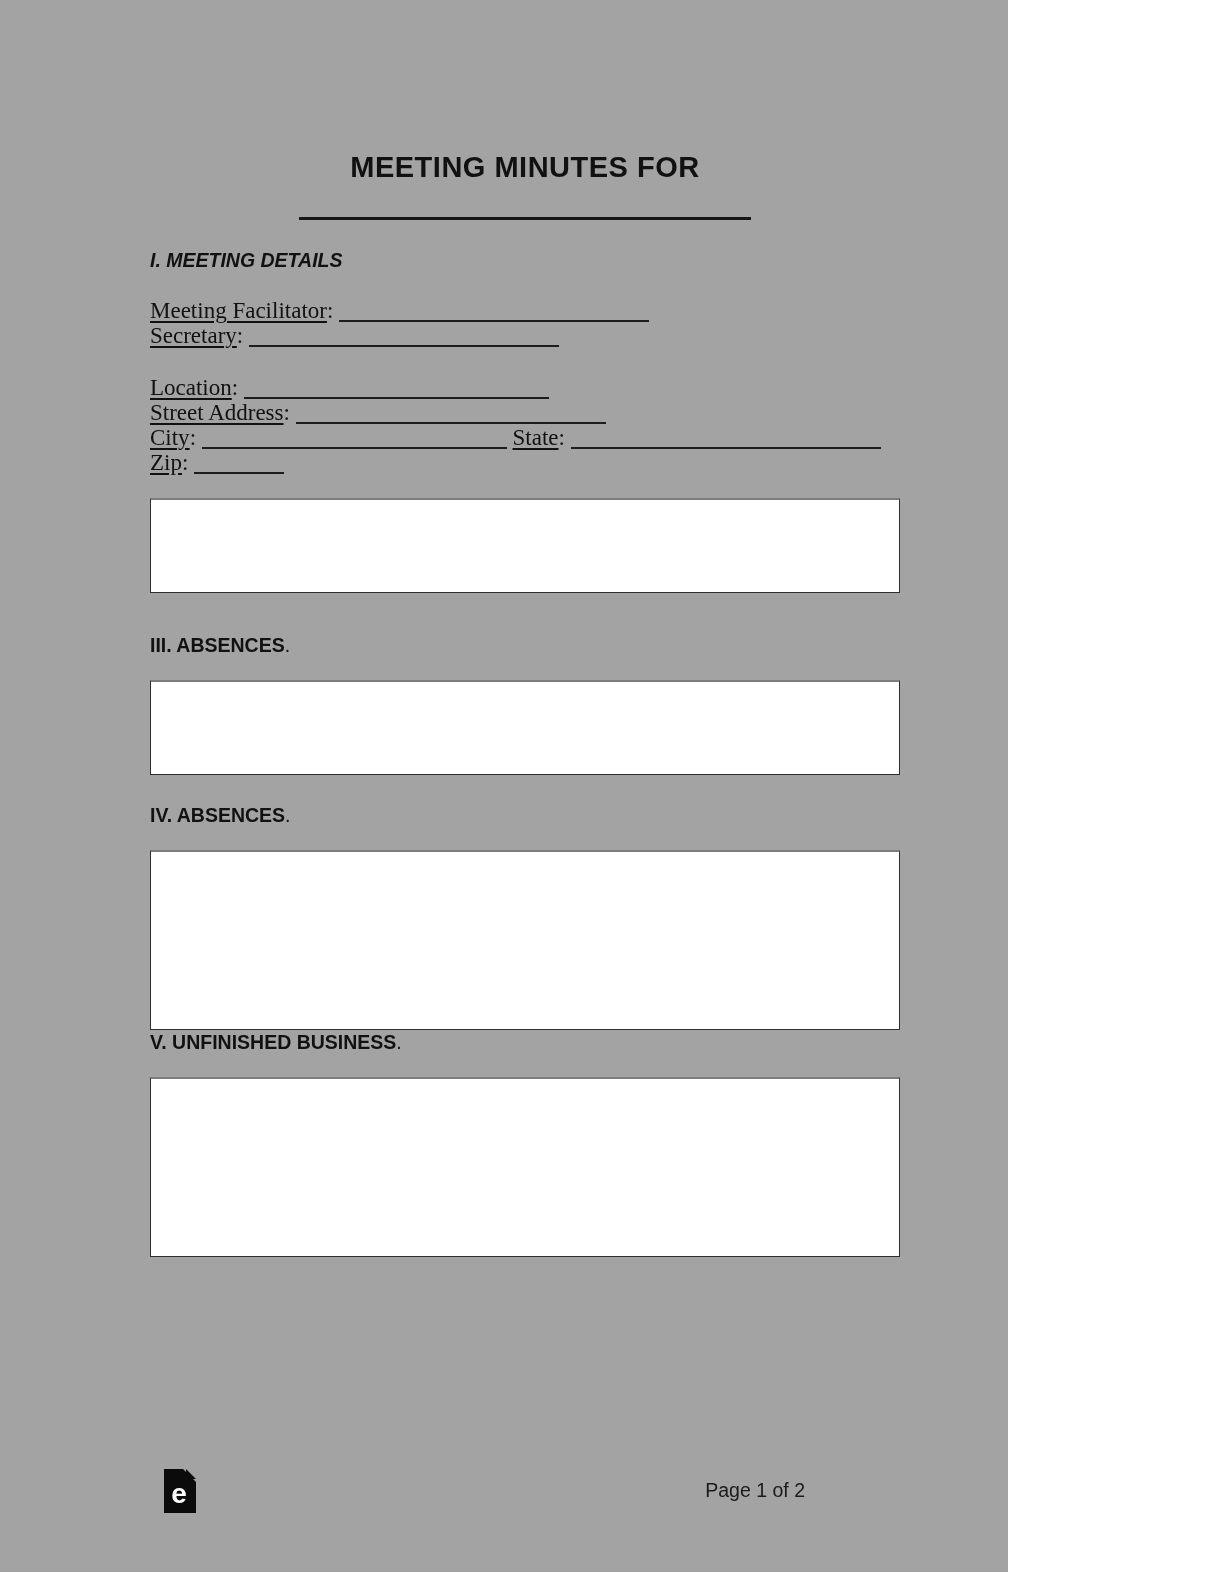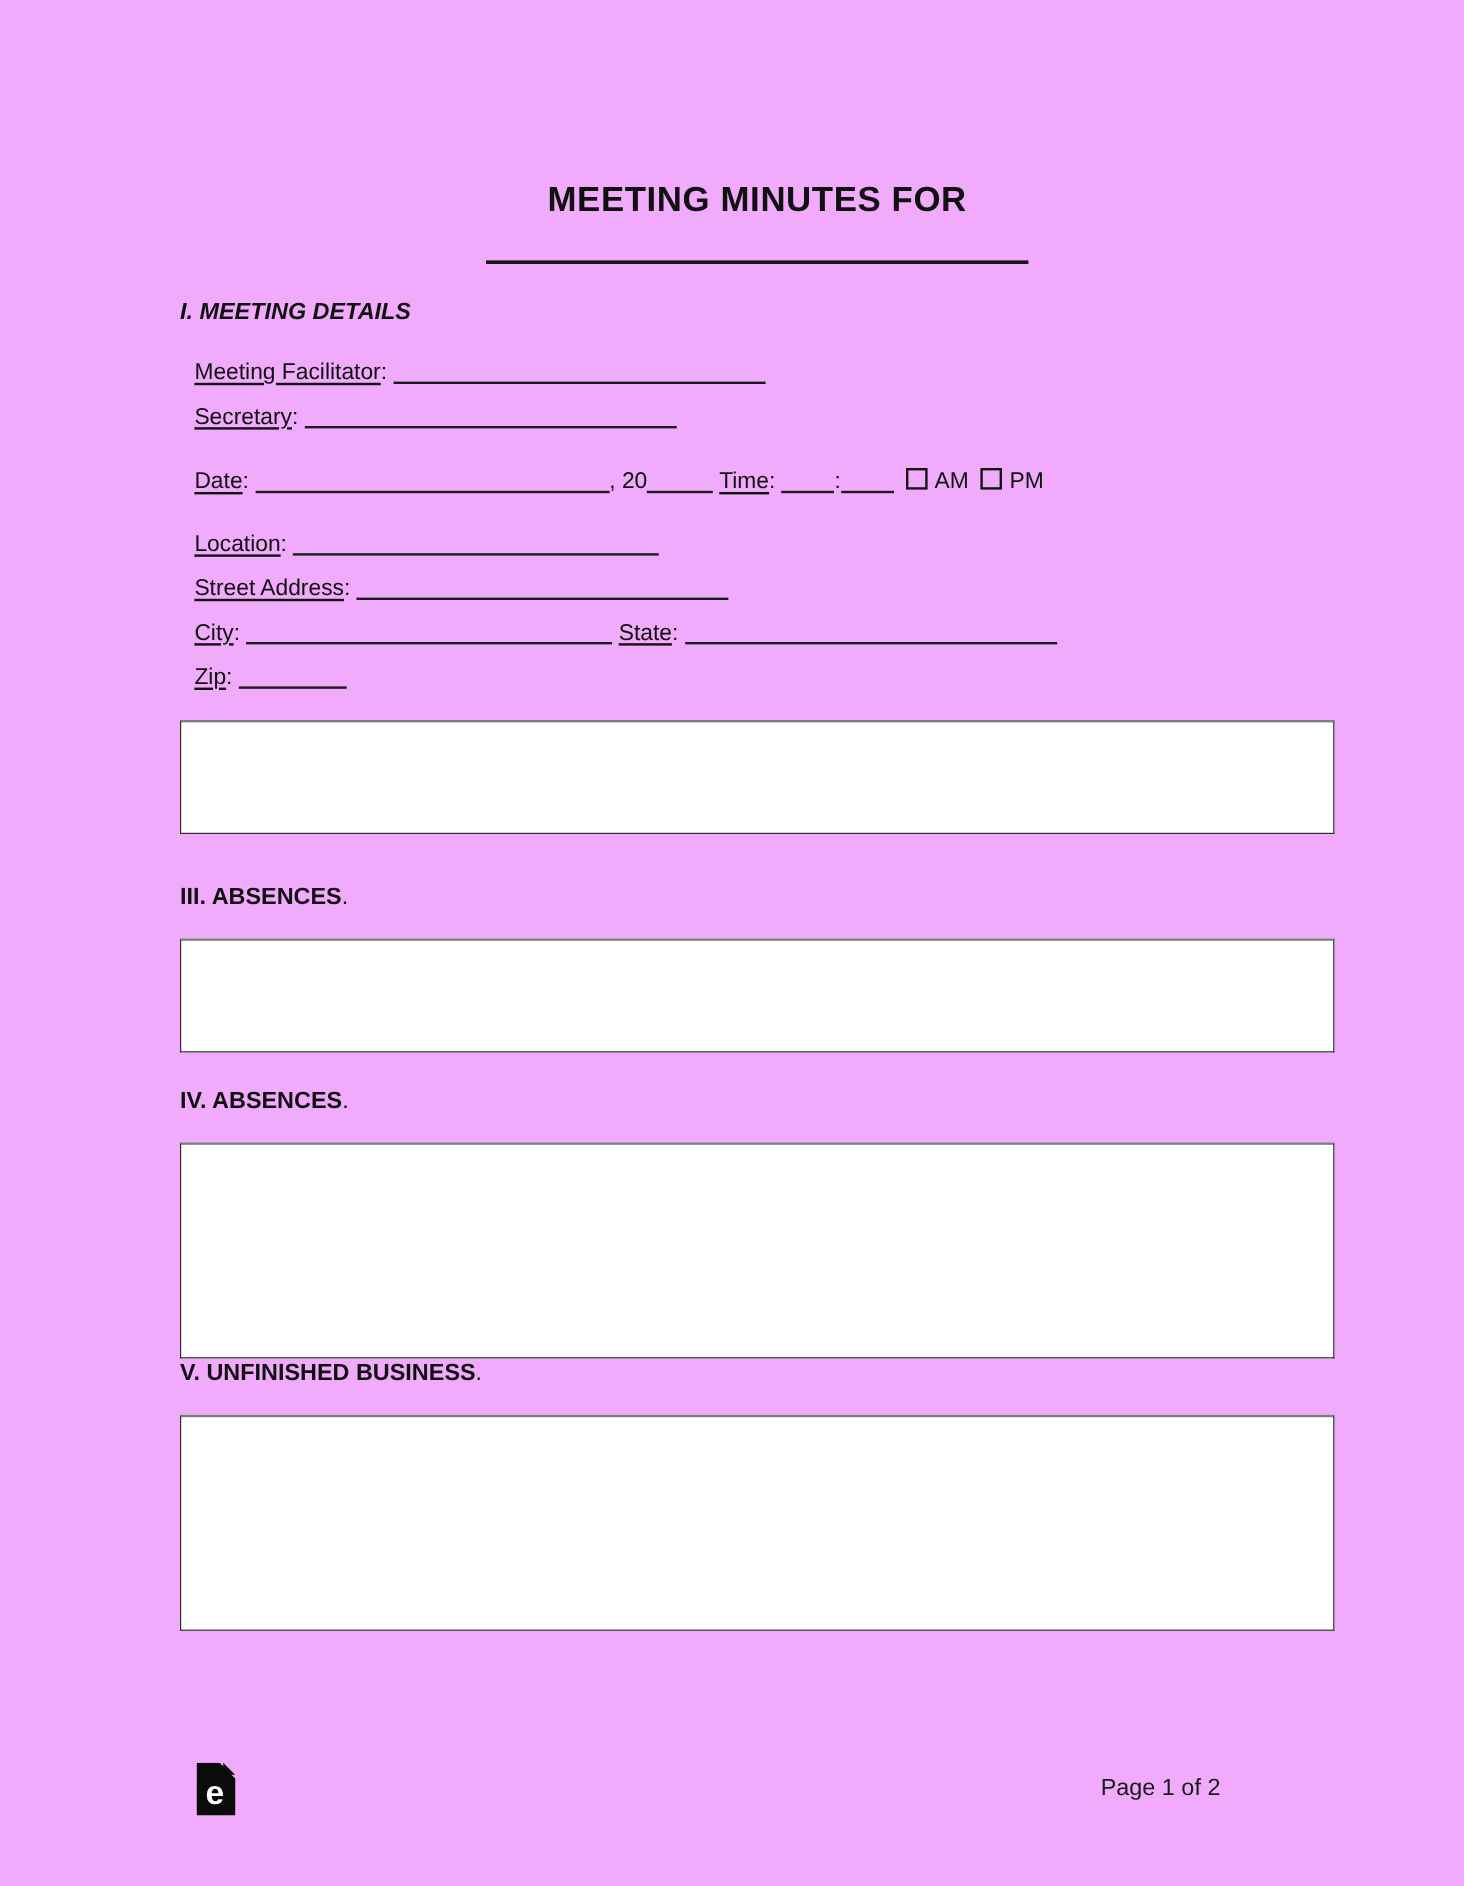--- a/index.html
+++ b/index.html
@@ -2,23 +2,23 @@
 <html><head>
 <meta charset="utf-8">
 <style>
   html, body {
     margin: 0;
     padding: 0;
     background: #ffffff;
   }
   .page {
     position: relative;
-    width: 1220px;
+    width: 1008px;
     height: 1572px;
-    background: #f0abfc;
+    background: #a3a3a3;
     box-sizing: border-box;
     padding: 0 108px 0 150px;
     font-family: "Liberation Sans", "DejaVu Sans", sans-serif;
     color: #111111;
     overflow: hidden;
   }
 
   
   .doc-title {
     margin: 0;
@@ -45,24 +45,25 @@
   }
   .sec-heading .hperiod { font-weight: normal; }
   .h-details    { margin-top: 28px; font-style: italic; }
   .h-attendees  { margin-top: 24px; }
   .h-absences   { margin-top: 40px; }
   .h-reports    { margin-top: 28px; }
   .h-unfinished { }
 
   
   .field-line {
-    margin: 12px;
-    font-size: 19px;
+    margin: 0;
+    font-size: 23px;
     line-height: 25px;
     white-space: nowrap;
+    font-family: Liberation Serif, serif;
   }
   .grp-people   { margin-top: 26px; }
   .line-date    { margin-top: 29px; }
   .grp-location { margin-top: 27px; }
 
   .lbl { text-decoration: underline; text-decoration-thickness: 1.5px; text-underline-offset: 3px; }
 
   .blank {
     display: inline-block;
     height: 16px;
@@ -121,21 +122,20 @@
   <h1 class="doc-title">MEETING MINUTES FOR</h1>
   <div class="title-blank"></div>
 
   <h2 class="sec-heading h-details">I. MEETING DETAILS</h2>
 
   <div class="grp-people">
     <p class="field-line"><span class="lbl">Meeting Facilitator</span><span>:</span> <span class="blank w310"></span></p>
     <p class="field-line"><span class="lbl">Secretary</span><span>:</span> <span class="blank w310"></span></p>
   </div>
 
-  <p class="field-line line-date"><span class="lbl">Date</span><span>:</span> <span class="blank w295"></span><span>, 20</span><span class="blank w55"></span> <span class="lbl">Time</span><span>:</span> <span class="blank w44"></span><span>:</span><span class="blank w44"></span><span class="checkbox"></span><span>AM</span><span class="checkbox"></span><span>PM</span></p>
 
   <div class="grp-location">
     <p class="field-line"><span class="lbl">Location</span><span>:</span> <span class="blank w305"></span></p>
     <p class="field-line"><span class="lbl">Street Address</span><span>:</span> <span class="blank w310"></span></p>
     <p class="field-line"><span class="lbl">City</span><span>:</span> <span class="blank w305"></span> <span class="lbl">State</span><span>:</span> <span class="blank w310"></span></p>
     <p class="field-line"><span class="lbl">Zip</span><span>:</span> <span class="blank w90"></span></p>
   </div>
 
   <div class="content-box box-sm"></div>
 

